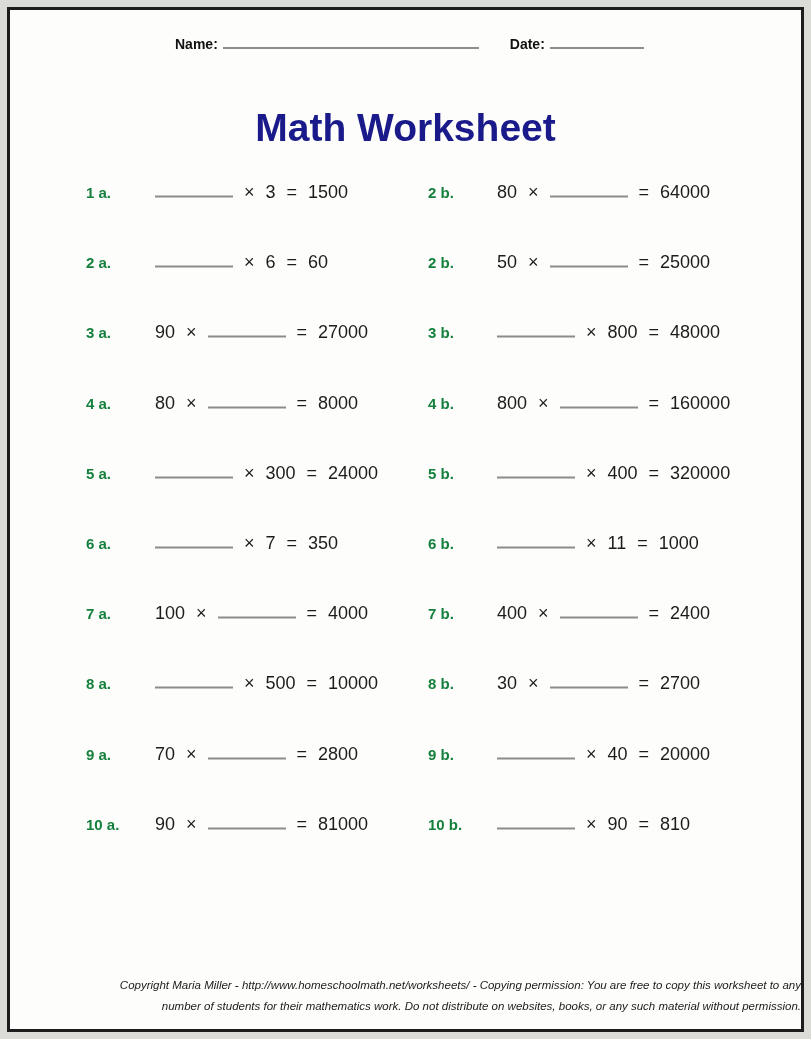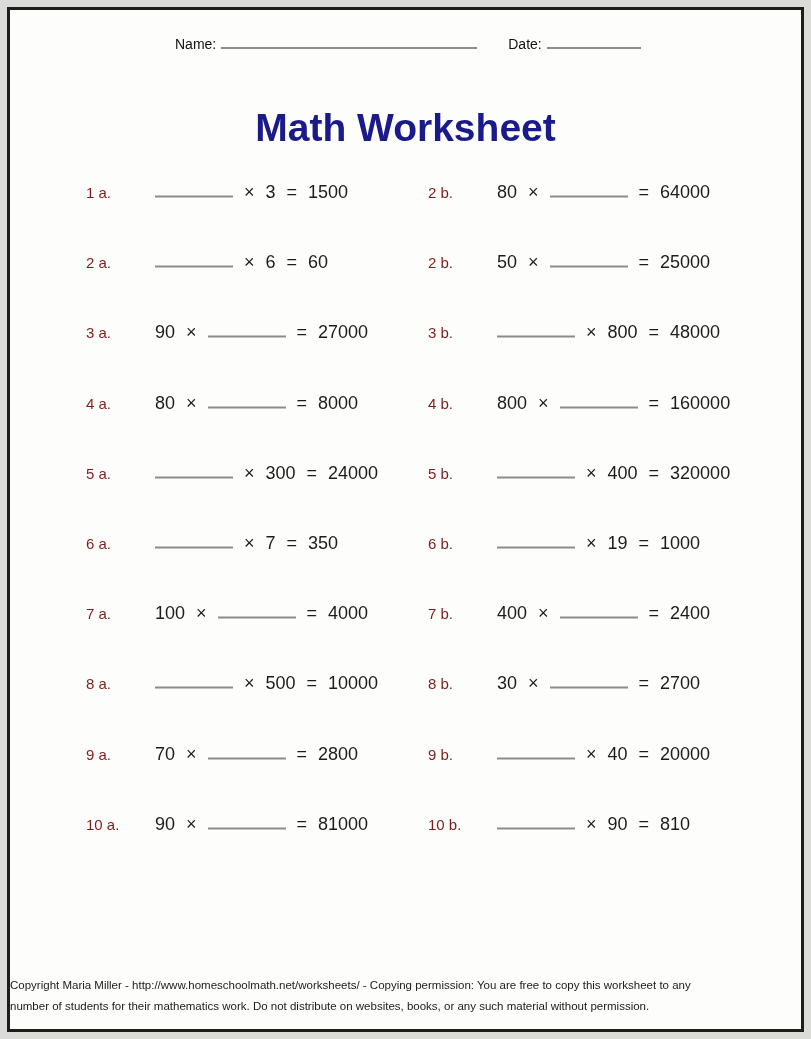--- a/index.html
+++ b/index.html
@@ -25,21 +25,21 @@
     background: #fdfefb;
   }
   
   .hdr {
     position: absolute;
     left: 165px;
     top: 26px;
     display: flex;
     align-items: baseline;
     font-size: 14px;
-    font-weight: normal;
+    font-weight: bold;
     color: #111;
   }
   .write-line {
     display: inline-block;
     height: 10px;
     border-bottom: 2px solid #8d8d8d;
     margin-bottom: -4px;
   }
   .name-line { width: 256px; margin-left: 5px; }
   .date-line { width: 94px; margin-left: 5px; }
@@ -72,22 +72,22 @@
     transform: translateY(-50%);
     display: flex;
     align-items: baseline;
   }
   .cell-a { left: 76px; }
   .cell-b { left: 418px; }
   .prob-label {
     width: 69px;
     flex-shrink: 0;
     font-size: 15px;
-    font-weight: normal;
-    color: #7f1d1d;
+    font-weight: bold;
+    color: #15803d;
   }
   .expr {
     display: flex;
     align-items: baseline;
     gap: 11px;
     font-size: 18px;
     color: #1c1c1c;
   }
   .blank {
     display: inline-block;
@@ -95,21 +95,22 @@
     height: 10px;
     border-bottom: 2px solid #8c8c8c;
     margin-bottom: -4px;
   }
   
   .footer {
     position: absolute;
     bottom: 12px;
     left: 0;
     right: 0;
-    text-align: left;
+    text-align: right;
+    font-style: italic;
     font-size: 11.5px;
     line-height: 21px;
     color: #1b1b1b;
   }
 </style>
 </head>
 <body>
 
 <div class="page">
 
@@ -242,21 +243,21 @@
             <span class="num">7</span>
             <span class="op">=</span>
             <span class="num">350</span>
           </span>
         </div>
         <div class="cell cell-b">
           <span class="prob-label">6 b.</span>
           <span class="expr">
             <span class="blank"></span>
             <span class="op">×</span>
-            <span class="num">19</span>
+            <span class="num">11</span>
             <span class="op">=</span>
             <span class="num">1000</span>
           </span>
         </div>
       </div>
       <div class="prob-row">
         <div class="cell cell-a">
           <span class="prob-label">7 a.</span>
           <span class="expr">
             <span class="num">100</span>

